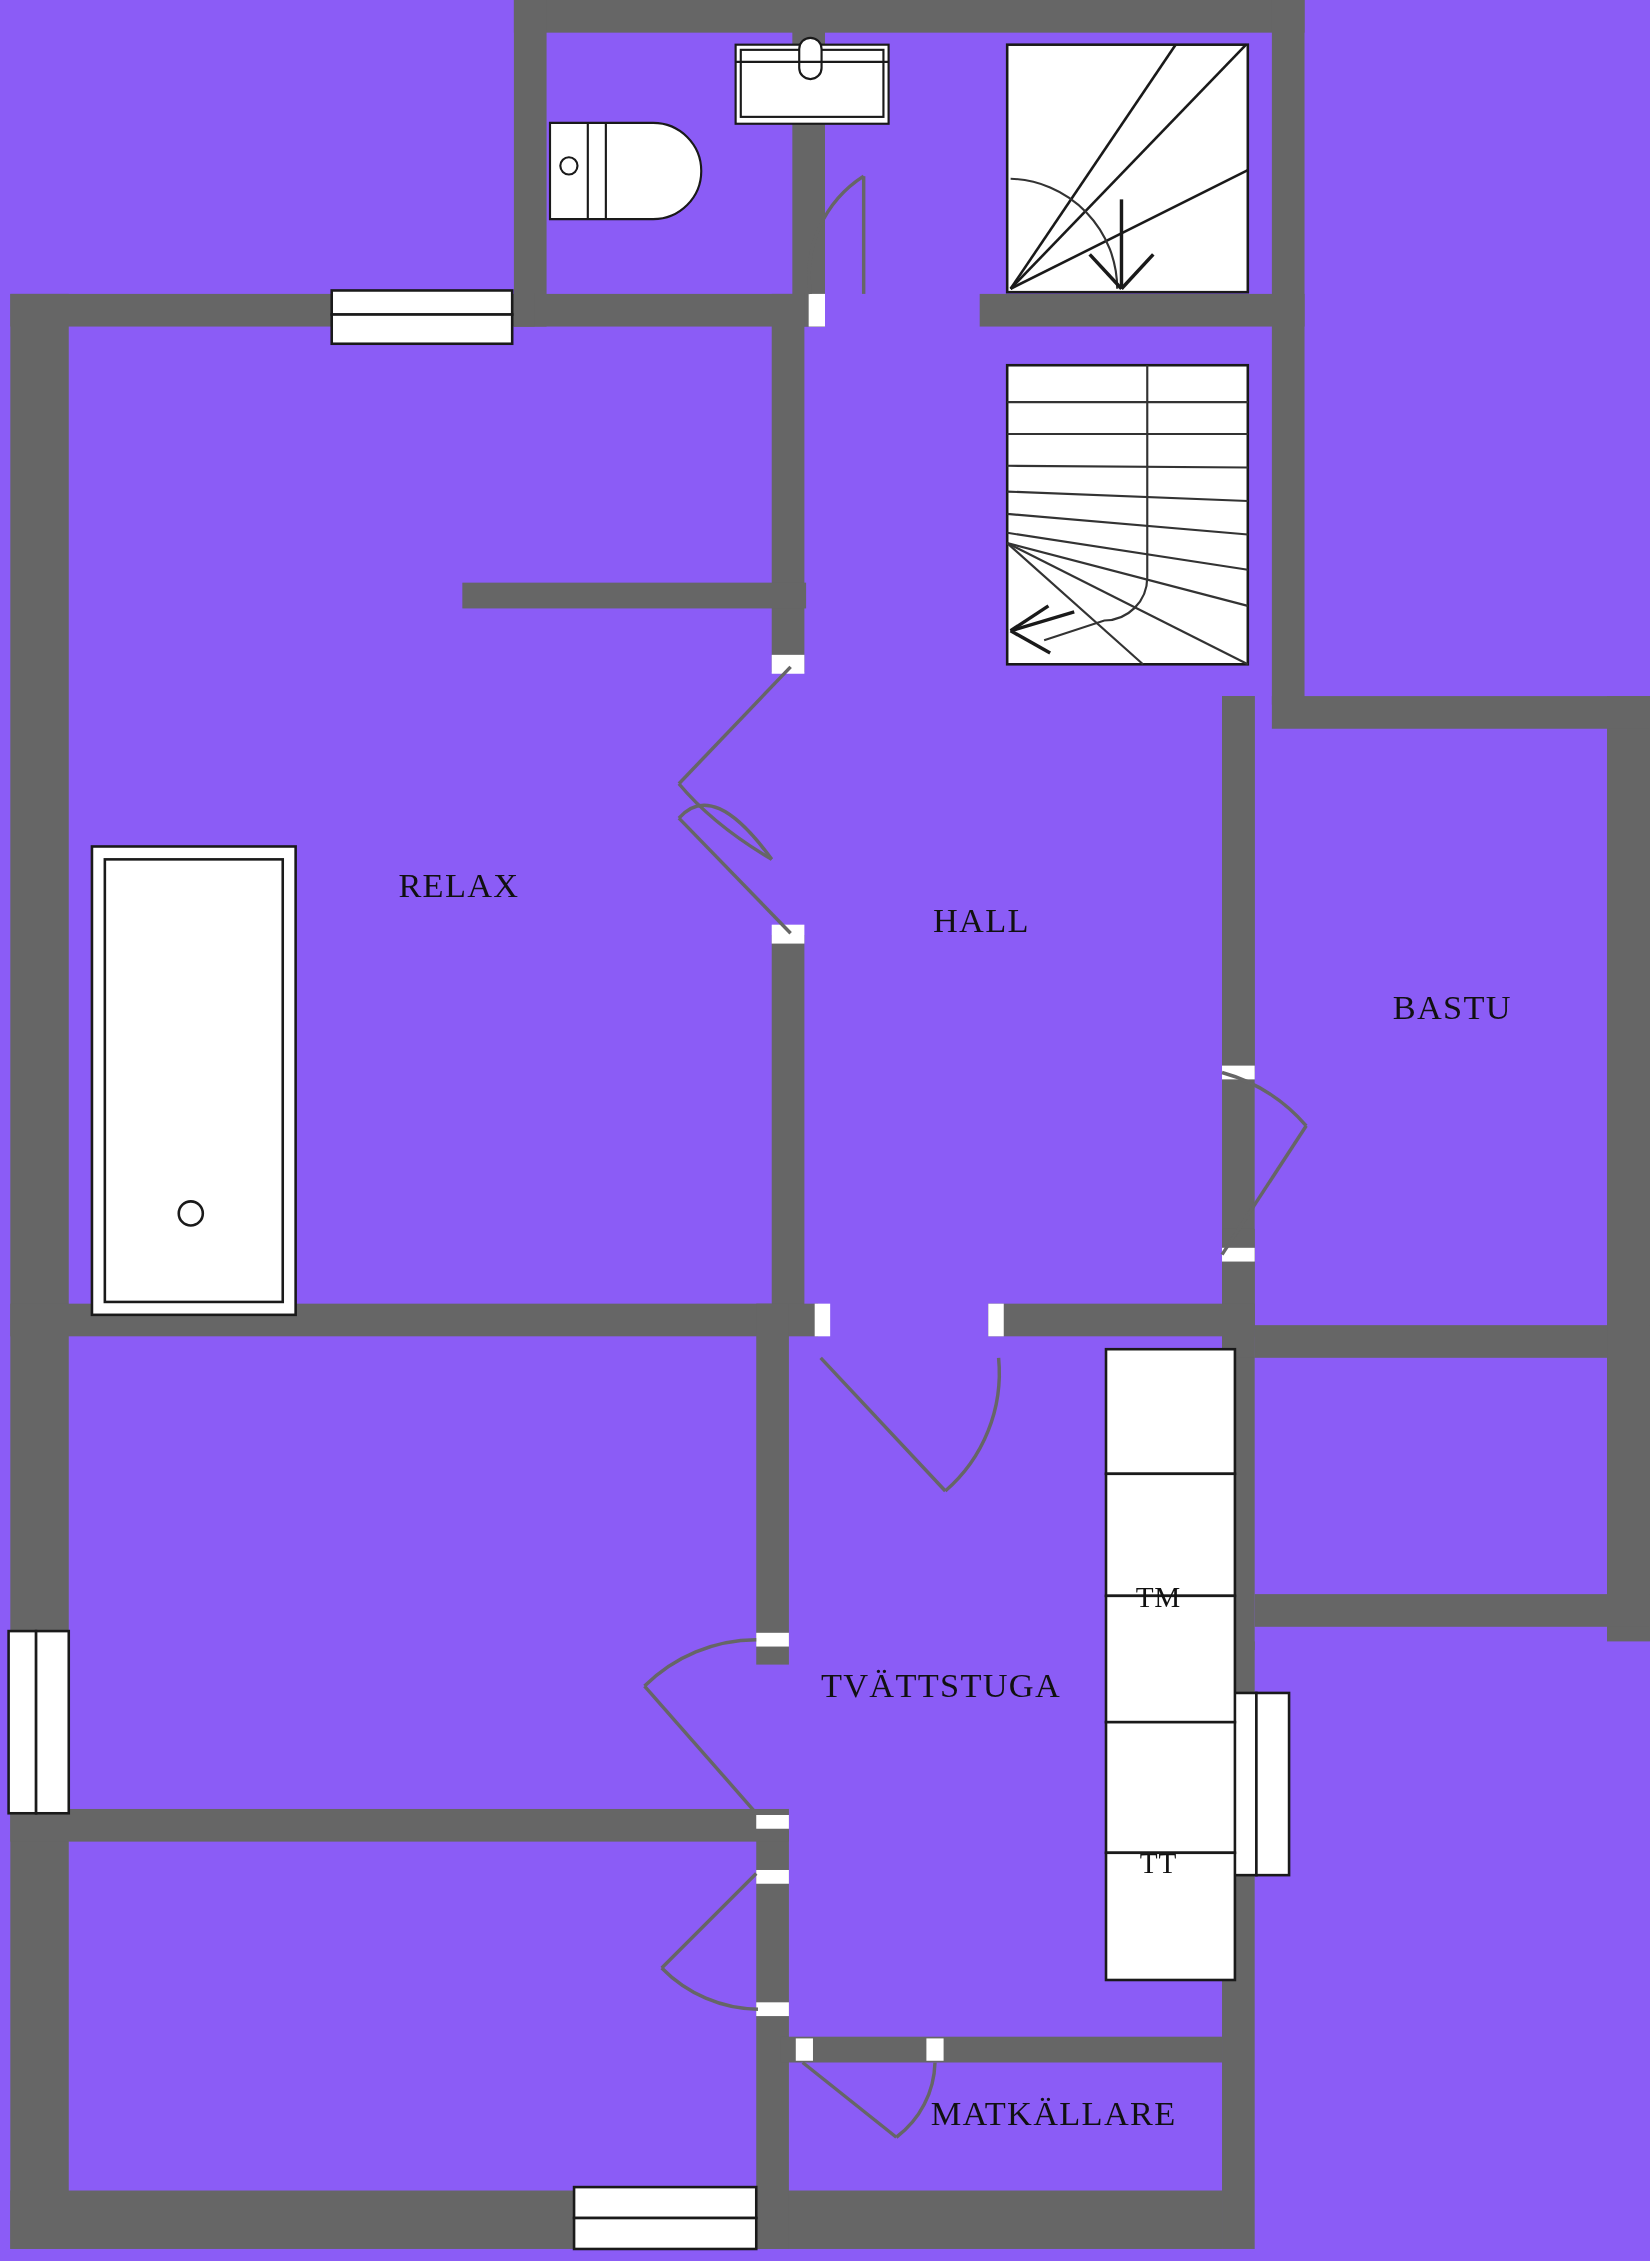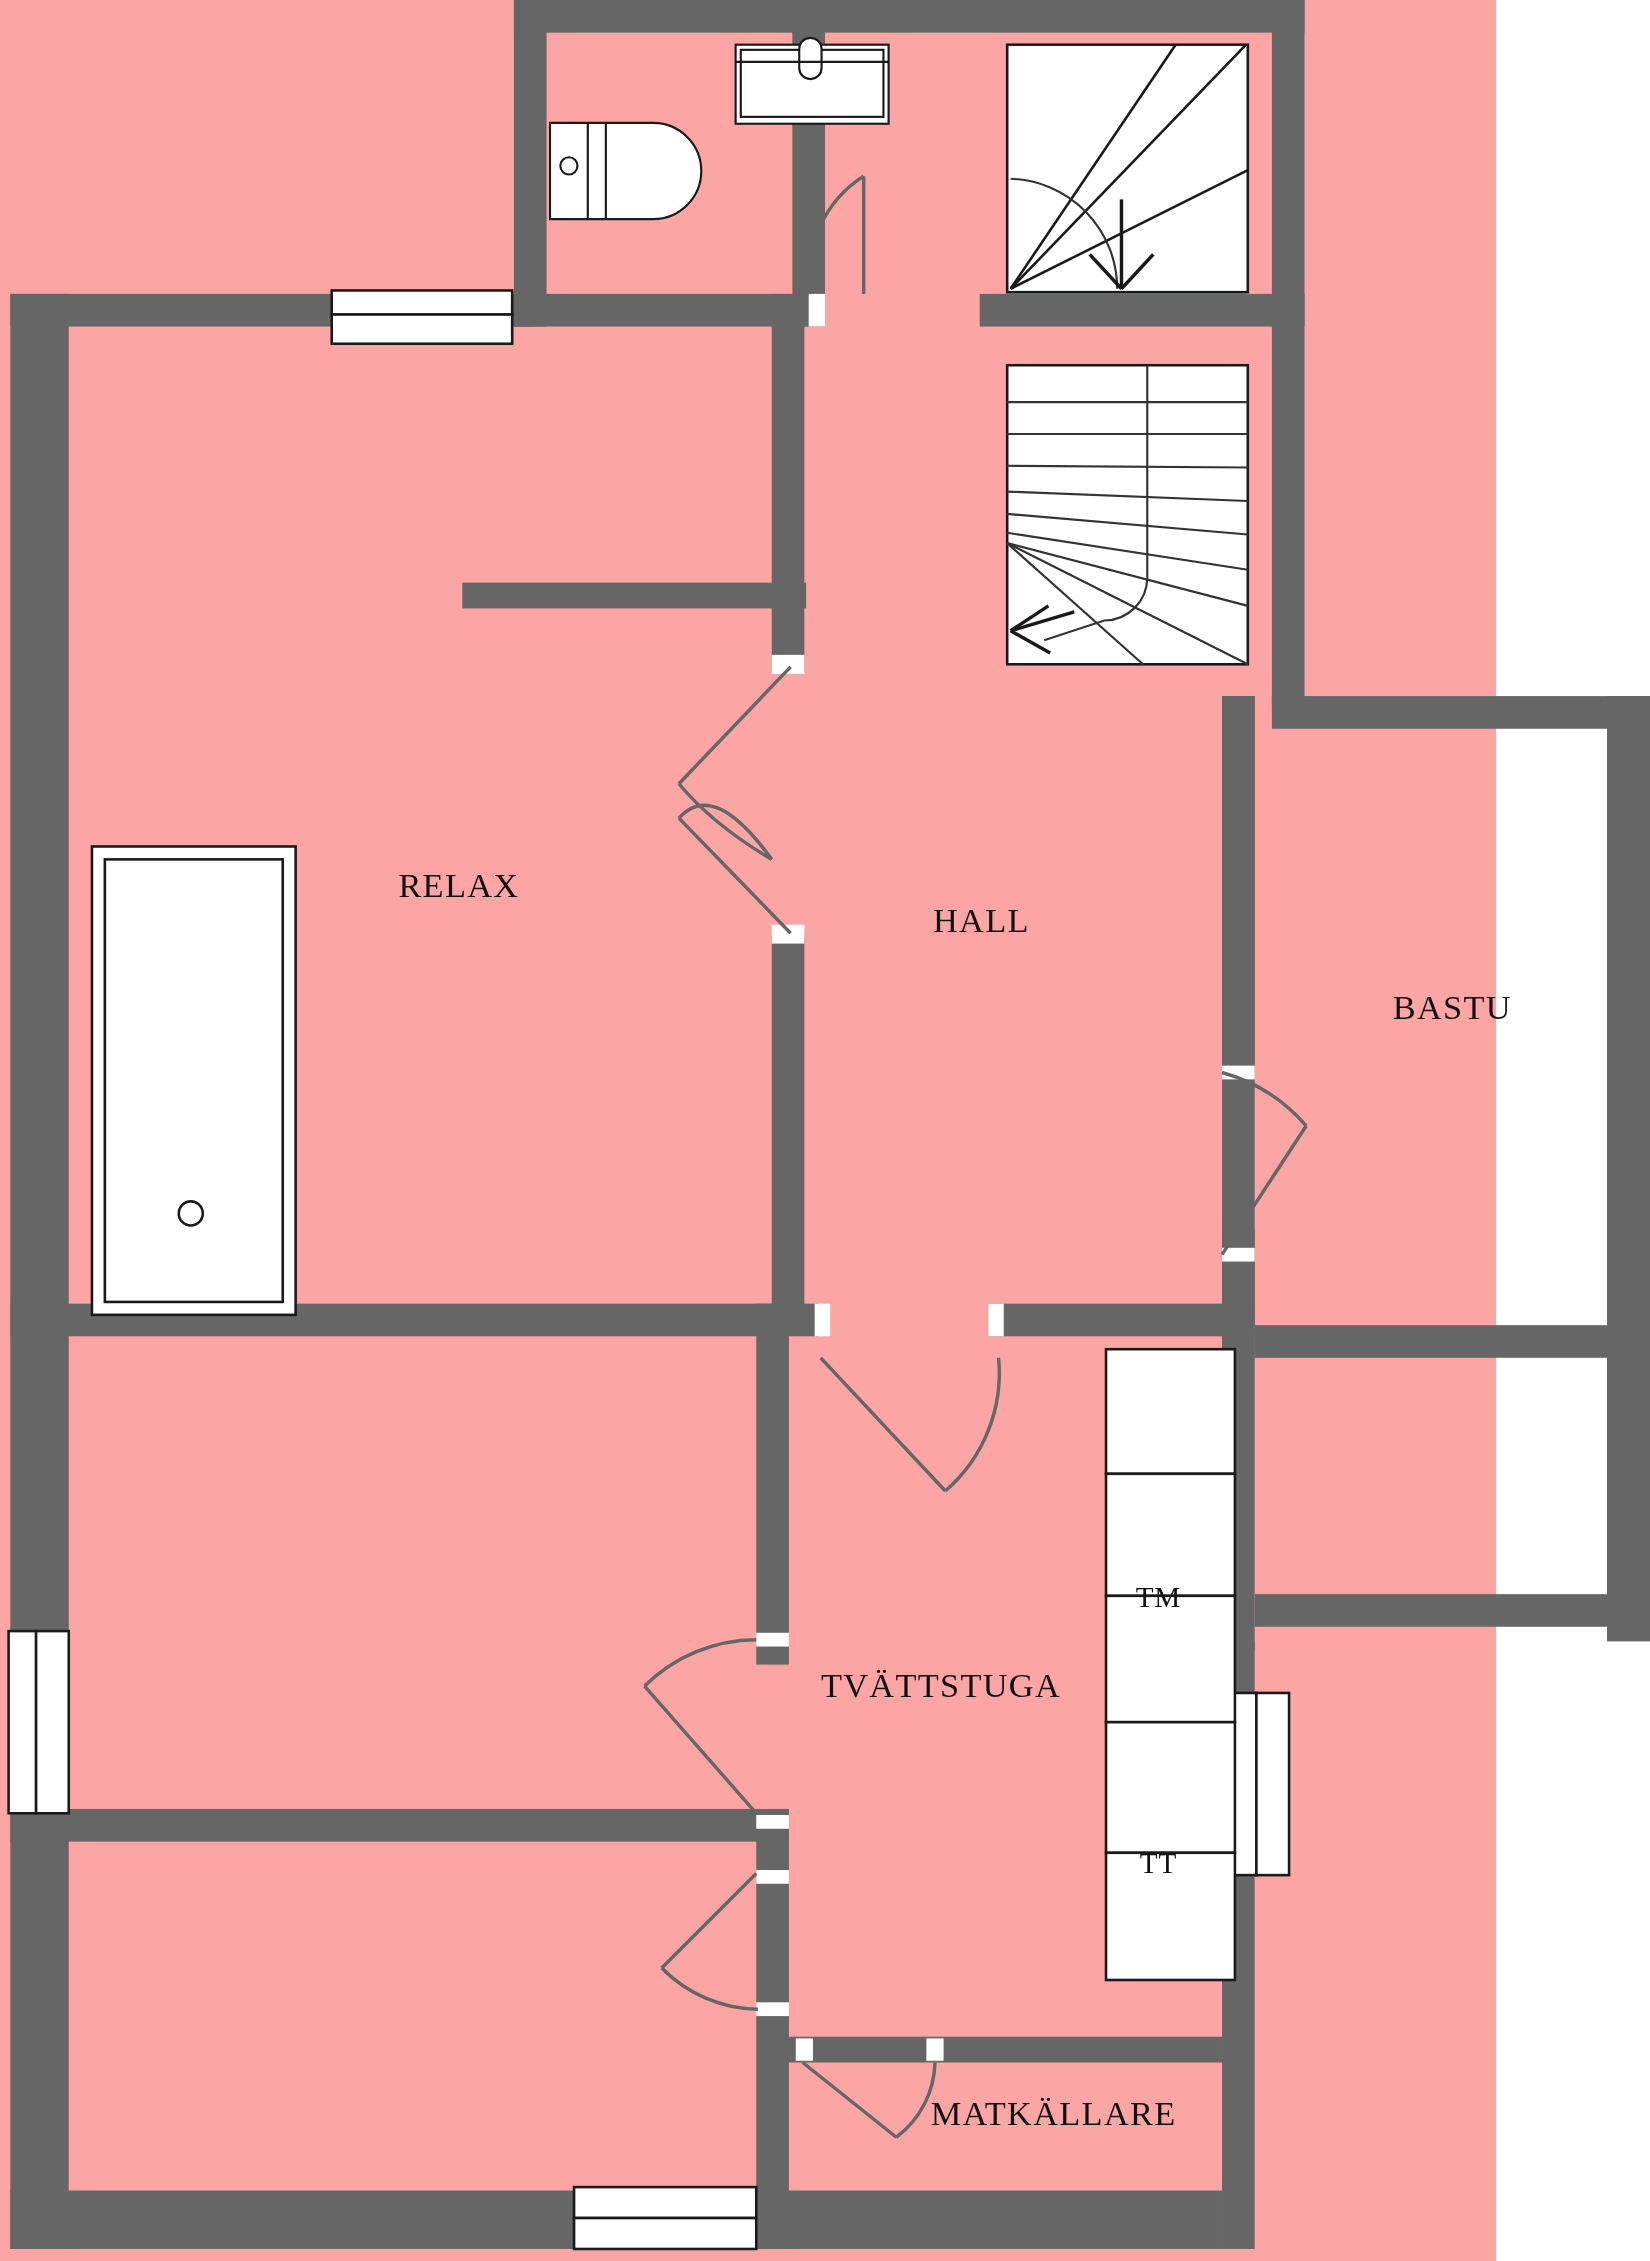--- a/index.html
+++ b/index.html
@@ -9,23 +9,23 @@
     background: #ffffff;
   }
   body {
     width: 1650px;
     height: 2261px;
     font-family: "Liberation Serif", "DejaVu Serif", serif;
     overflow: hidden;
   }
   #plan-root {
     position: relative;
-    width: 1496px;
+    width: 1650px;
     height: 2261px;
-    background: #fca5a5;
+    background: #8b5cf6;
     text-decoration: underline;
   }
   svg#floorplan {
     display: block;
     width: 1650px;
     height: 2261px;
   }
   .wall      { fill: #666666; stroke: none; }
   .fixture   { fill: #ffffff; stroke: #1a1a1a; stroke-width: 3; }
   .fixture-thin { fill: #ffffff; stroke: #1a1a1a; stroke-width: 2.5; }

